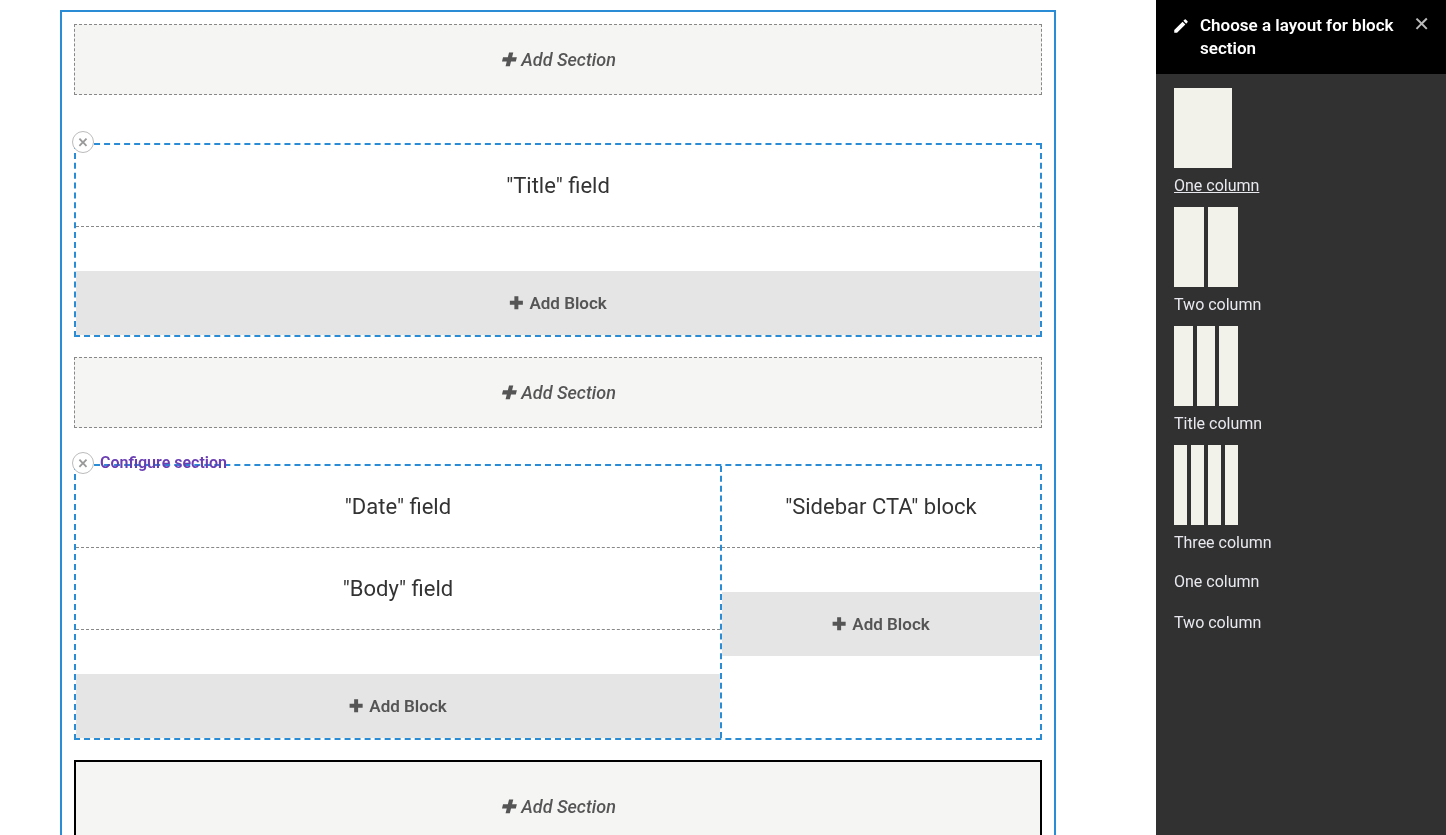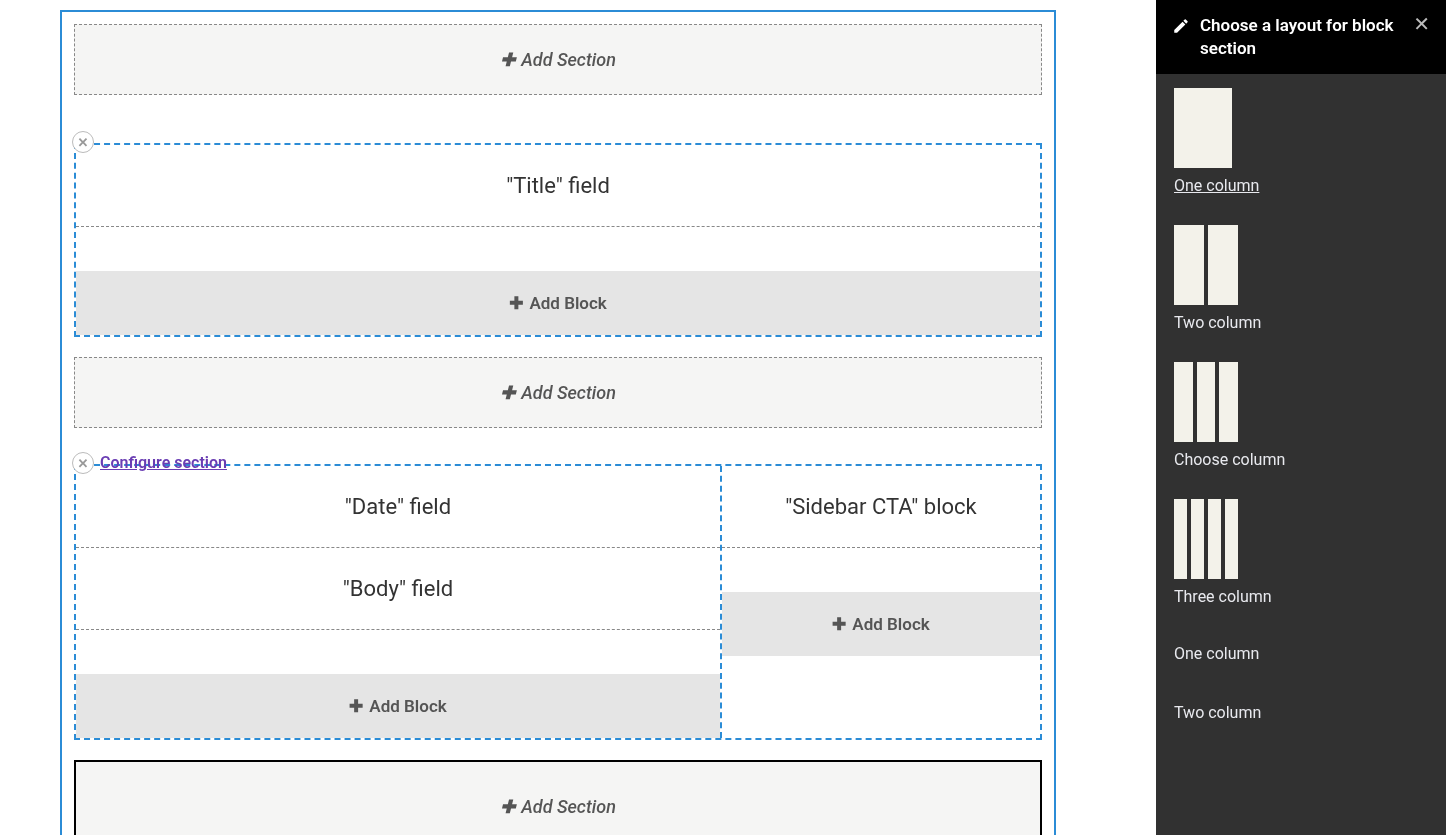--- a/index.html
+++ b/index.html
@@ -67,21 +67,20 @@
       font-weight: bold;
     }
     .configure-link {
       position: absolute;
       left: 26px;
       top: -11px;
       color: #6a3db3;
       font-size: 16px;
       font-weight: 600;
       cursor: pointer;
-      text-decoration: underline;
     }
     .section-grid {
       border: 2px dashed #2b8cd6;
       display: flex;
       flex-direction: column;
       background: #fff;
     }
     .two-col { flex-direction: row; }
     .region {
       display: flex;
@@ -141,21 +140,21 @@
       cursor: pointer;
       background: none;
       border: none;
       padding: 0;
       line-height: 1;
     }
     .layout-options {
       padding: 14px 18px;
       display: flex;
       flex-direction: column;
-      gap: 24px;
+      gap: 6px;
     }
     .layout-option {
       cursor: pointer;
       padding-bottom: 6px;
     }
     .layout-thumb {
       display: flex;
       gap: 4px;
       margin-bottom: 8px;
       height: 80px;
@@ -263,21 +262,21 @@
         </div>
       <div class="layout-label">Two column</div>
     </div>
 
     <div class="layout-option">
       <div class="layout-thumb">
           <div class="col"></div>
           <div class="col"></div>
           <div class="col"></div>
         </div>
-      <div class="layout-label">Choose column</div>
+      <div class="layout-label">Title column</div>
     </div>
 
     <div class="layout-option">
       <div class="layout-thumb">
           <div class="col"></div>
           <div class="col"></div>
           <div class="col"></div>
           <div class="col"></div>
         </div>
       <div class="layout-label">Three column</div>

